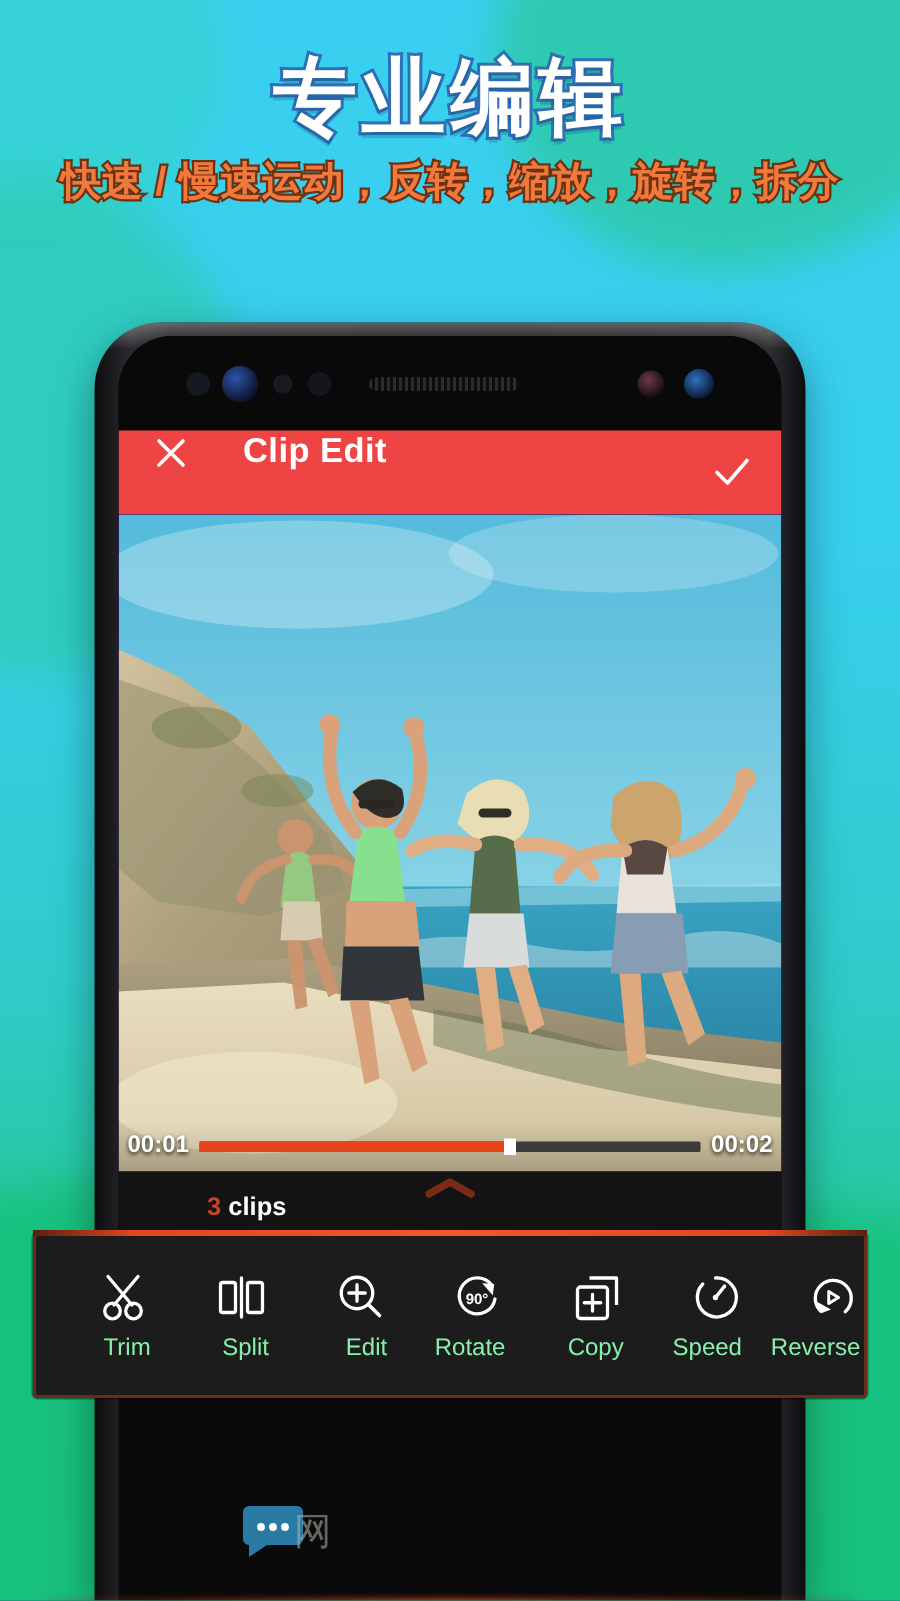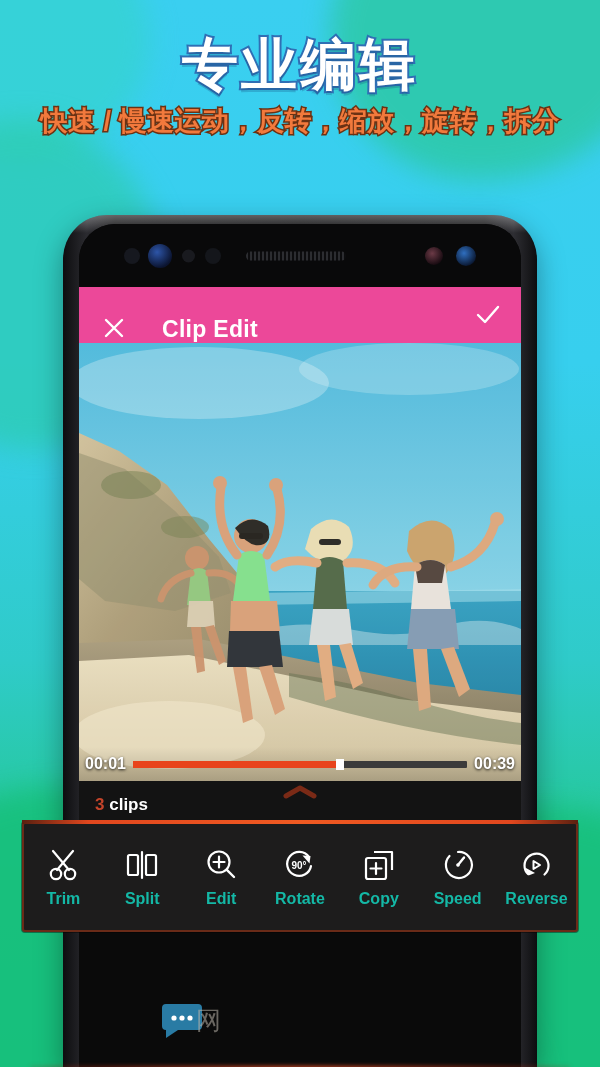--- a/index.html
+++ b/index.html
@@ -62,21 +62,21 @@
   .s1{left:45px;width:16px;height:16px;background:#16181f;}
   .s2{left:69px;width:24px;height:24px;background:radial-gradient(circle at 38% 34%,#2d55a8,#0b1430 72%);}
   .s3{left:103px;width:13px;height:13px;background:#191a1f;}
   .s4{left:126px;width:16px;height:16px;background:#14161b;}
   .grille{left:167px;width:100px;height:9px;border-radius:6px;
     background:repeating-linear-gradient(90deg,#2c2d31 0 2px,#0c0c0e 2px 4px);}
   .s5{right:78px;width:18px;height:18px;background:radial-gradient(circle at 40% 36%,#6b3a46,#160a10 75%);}
   .s6{right:45px;width:20px;height:20px;background:radial-gradient(circle at 40% 36%,#2f6fc0,#0a1730 75%);}
 
   
-  .app-header{height:56px;background:#ec4899;display:flex;align-items:flex-end;
+  .app-header{height:56px;background:#ef4444;display:flex;align-items:flex-start;
     padding:0 20px;position:relative;}
   .app-title{color:#fff;font-size:23px;font-weight:bold;margin-left:33px;letter-spacing:.3px;}
   .ic-btn{width:30px;height:30px;display:flex;align-items:center;justify-content:center;}
   .ic-check{position:absolute;right:18px;top:50%;transform:translateY(-50%);}
 
   
   .preview{position:relative;height:438px;overflow:hidden;background:#4c1d95;}
   .preview svg{display:block;width:100%;height:100%;}
 
   
@@ -86,21 +86,21 @@
   .tl-time{color:#fff;font-size:16px;font-weight:bold;text-shadow:0 1px 3px rgba(0,0,0,.85);
     flex:0 0 auto;}
   .tl-track{flex:1;height:7px;margin:0 7px;background:#3b3b3b;position:relative;border-radius:1px;}
   .tl-fill{position:absolute;left:0;top:0;bottom:0;width:62%;background:#E8441C;}
   .tl-knob{position:absolute;left:62%;top:-2px;width:8px;height:11px;background:#fff;
     transform:translateX(-50%);}
 
   
   .clips-panel{position:relative;background:#131313;height:auto;padding-top:6px;flex:1;}
   .chev{position:absolute;left:50%;top:4px;transform:translateX(-50%);}
-  .clips-count{padding:8px 0 0 16px;font-size:17px;color:#ffffff;font-weight:bold;}
+  .clips-count{padding:8px 0 0 16px;font-size:17px;color:#ffffff;font-weight:bold;margin-left:43px;}
   .clips-count .num{color:#C4442A;}
   .clip-row{display:flex;gap:5px;padding:15px 0 0 16px;align-items:flex-start;}
   .clip{position:relative;width:98px;height:84px;overflow:hidden;background:#222;flex:0 0 auto;}
   .clip.selected{outline:3px solid #D8CE4B;outline-offset:-3px;}
   .clip svg{display:block;width:100%;height:100%;}
   .clip-x{position:absolute;right:-11px;top:-8px;width:30px;height:30px;border-radius:50%;
     background:rgba(105,105,105,.88);display:flex;align-items:center;justify-content:center;z-index:3;}
   .addclip{position:relative;width:98px;height:84px;flex:0 0 auto;margin-left:9px;}
 
   
@@ -108,22 +108,22 @@
     position:absolute;left:22px;right:22px;top:822px;height:106px;
     background:#1d1c1c;border:2px solid #6a2b18;border-radius:3px;
     display:flex;align-items:center;justify-content:space-around;z-index:30;
     box-shadow:0 0 0 1px rgba(0,0,0,.4);
   }
   .tb-topline{position:absolute;left:-2px;right:-2px;top:-4px;height:4px;
     background:linear-gradient(90deg,#5a2010,#E1471E 12%,#F05A22 50%,#E1471E 88%,#5a2010);}
   .tb-glow{position:absolute;left:30px;right:30px;bottom:-8px;height:9px;
     background:radial-gradient(ellipse at 50% 0%,#F0562B 0%,rgba(150,40,20,.55) 55%,rgba(0,0,0,0) 80%);
     filter:blur(2px);z-index:29;}
-  .tool{display:flex;flex-direction:column;align-items:center;gap:7px;width:74px;cursor:pointer;}
-  .tool-label{color:#14b8a6;font-size:16px;font-weight:bold;}
+  .tool{display:flex;flex-direction:column;align-items:flex-end;gap:7px;width:74px;cursor:pointer;}
+  .tool-label{color:#86efac;font-size:16px;}
   .tool svg{display:block;}
 
   
   .watermark{position:absolute;left:196px;top:1004px;z-index:28;opacity:.55;
     font-size:25px;color:#b9b3a9;font-family:"DejaVu Sans",sans-serif;letter-spacing:1px;}
   .wm-bubble{position:absolute;left:160px;top:1002px;z-index:28;}
 </style>
 </head>
 <body>
 
@@ -258,21 +258,21 @@
           </g>
           <rect width="442" height="438" fill="#ffe9c0" opacity="0.06"></rect>
         </svg>
 
         <div class="timeline">
           <div class="tl-time">00:01</div>
           <div class="tl-track">
             <div class="tl-fill"></div>
             <div class="tl-knob"></div>
           </div>
-          <div class="tl-time">00:39</div>
+          <div class="tl-time">00:02</div>
         </div>
       </div>
 
       <div class="clips-panel">
         <div class="chev">
           <svg width="34" height="14" viewBox="0 0 34 14">
               <path d="M3 11 L17 3 L31 11" stroke="#7a2a16" stroke-width="5" fill="none" stroke-linecap="round" stroke-linejoin="round"></path>
             </svg>
         </div>
         <div class="clips-count">

